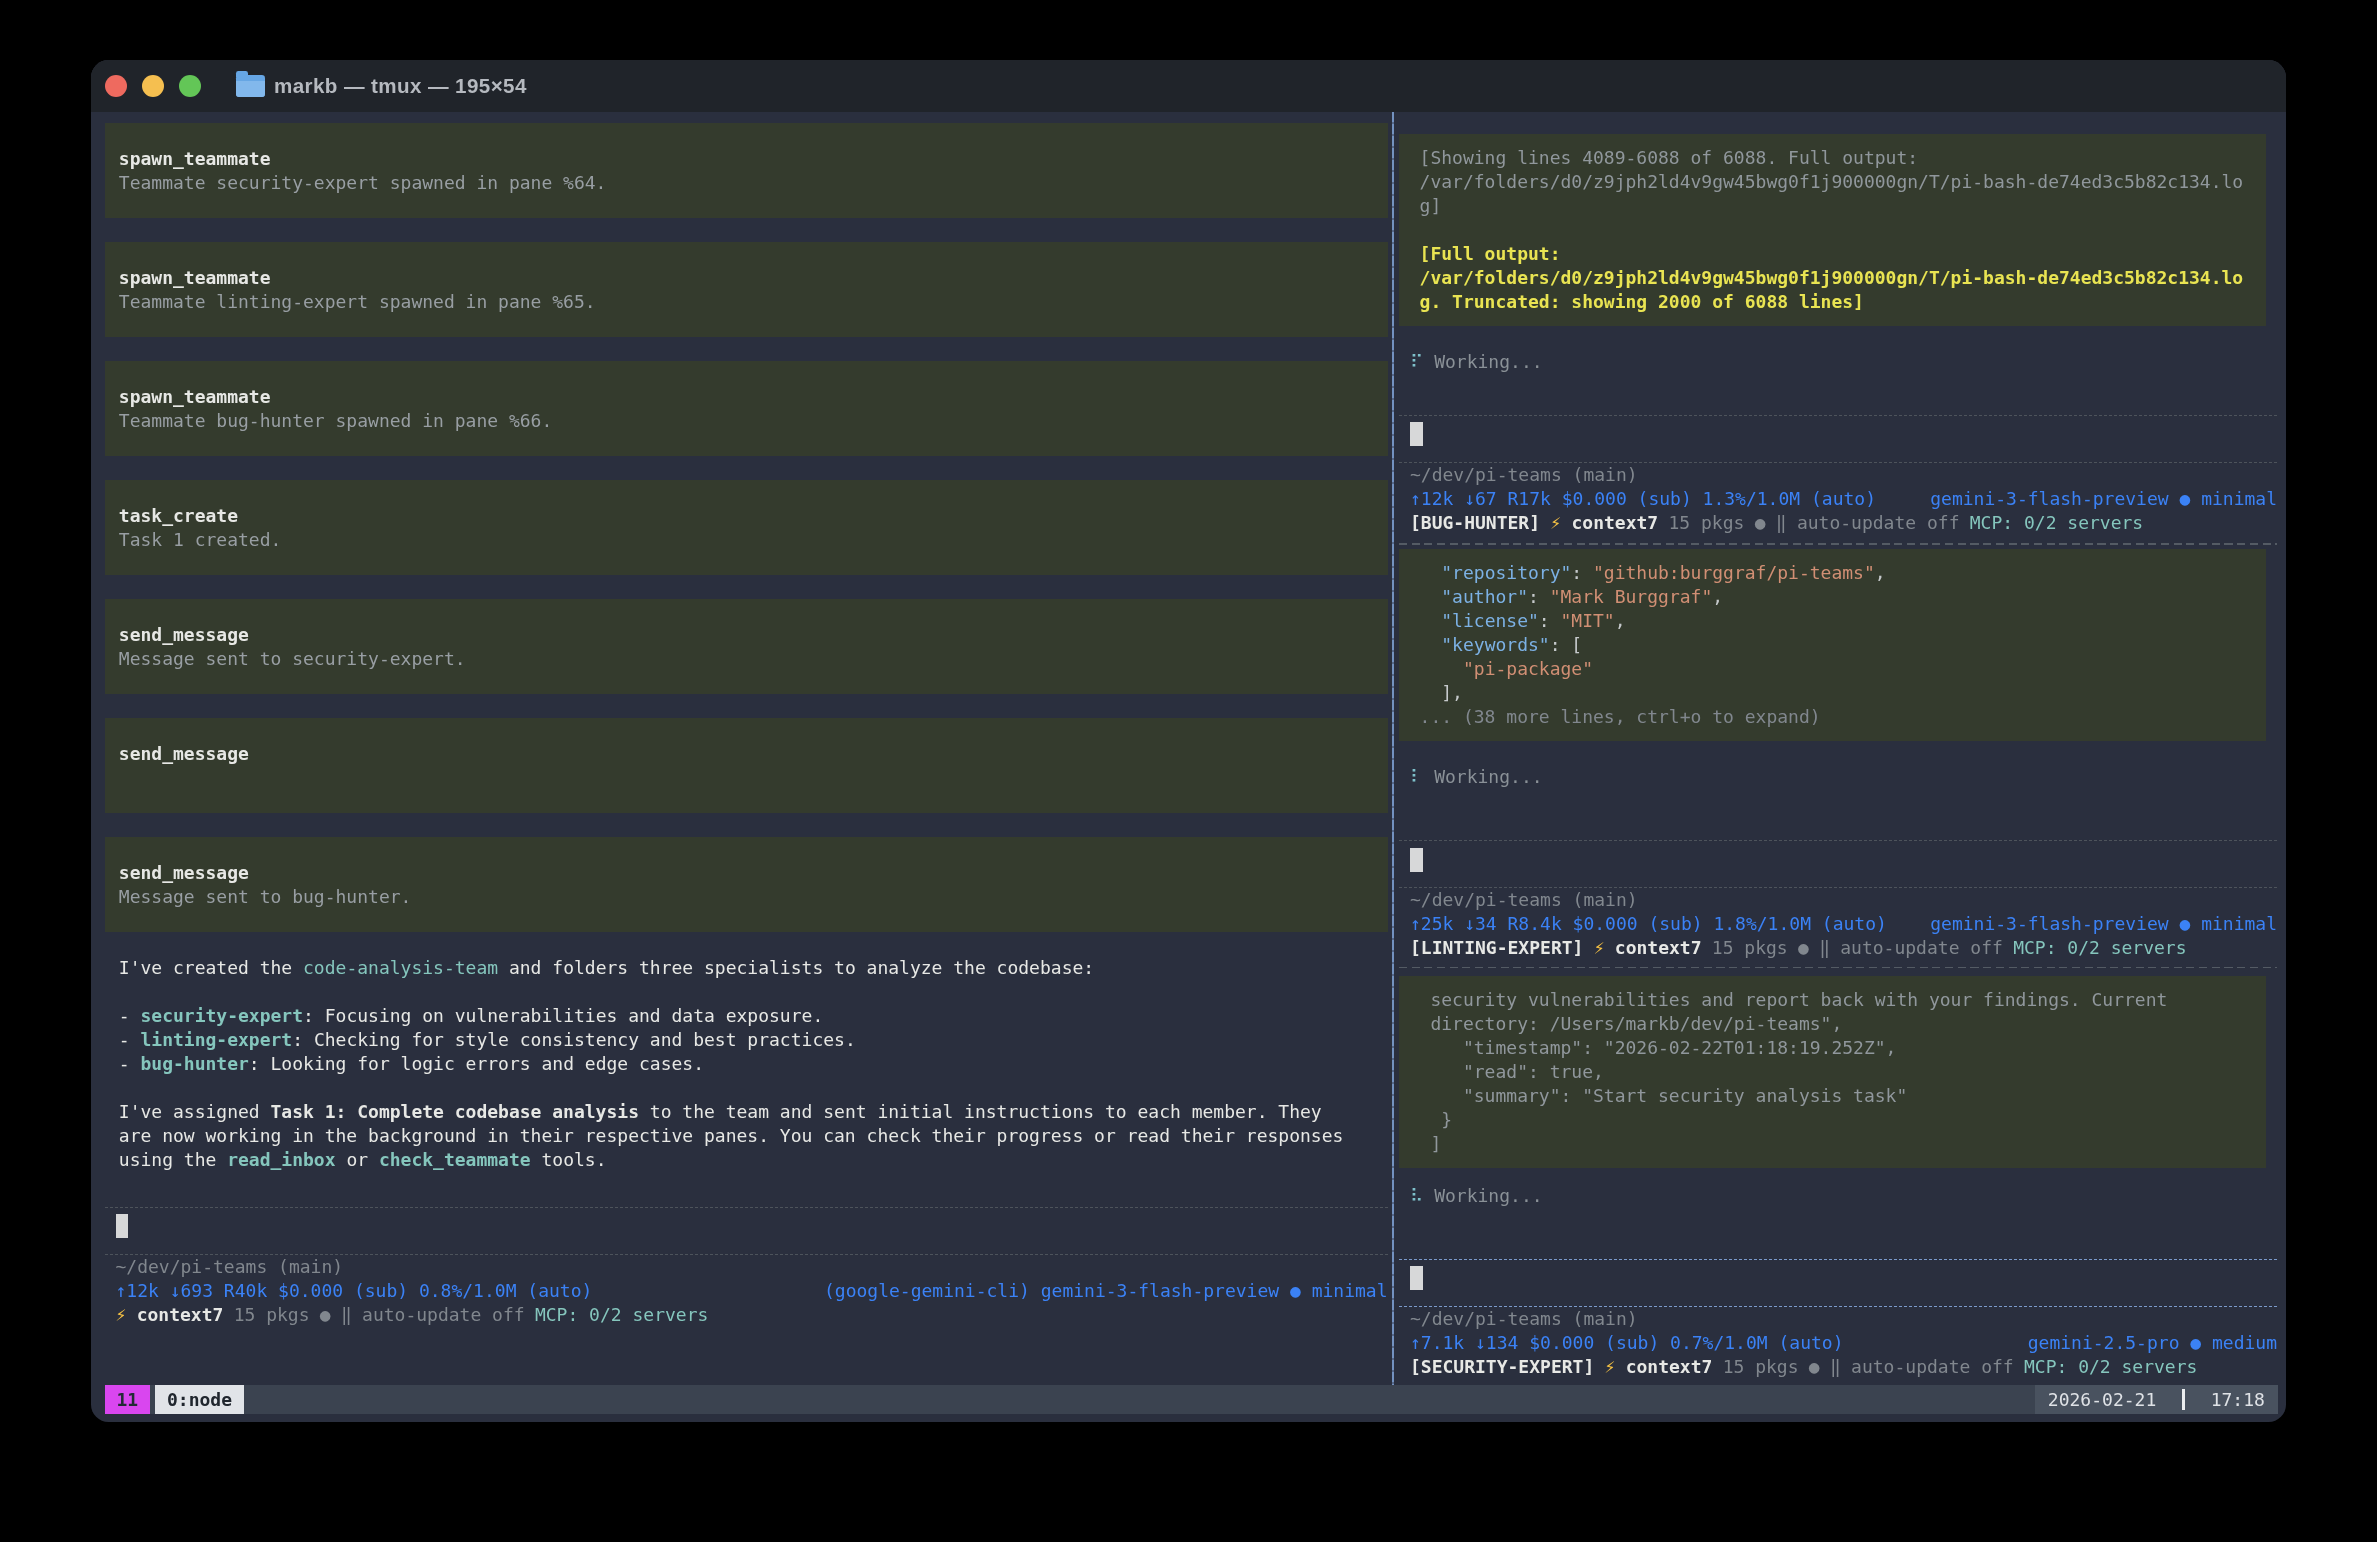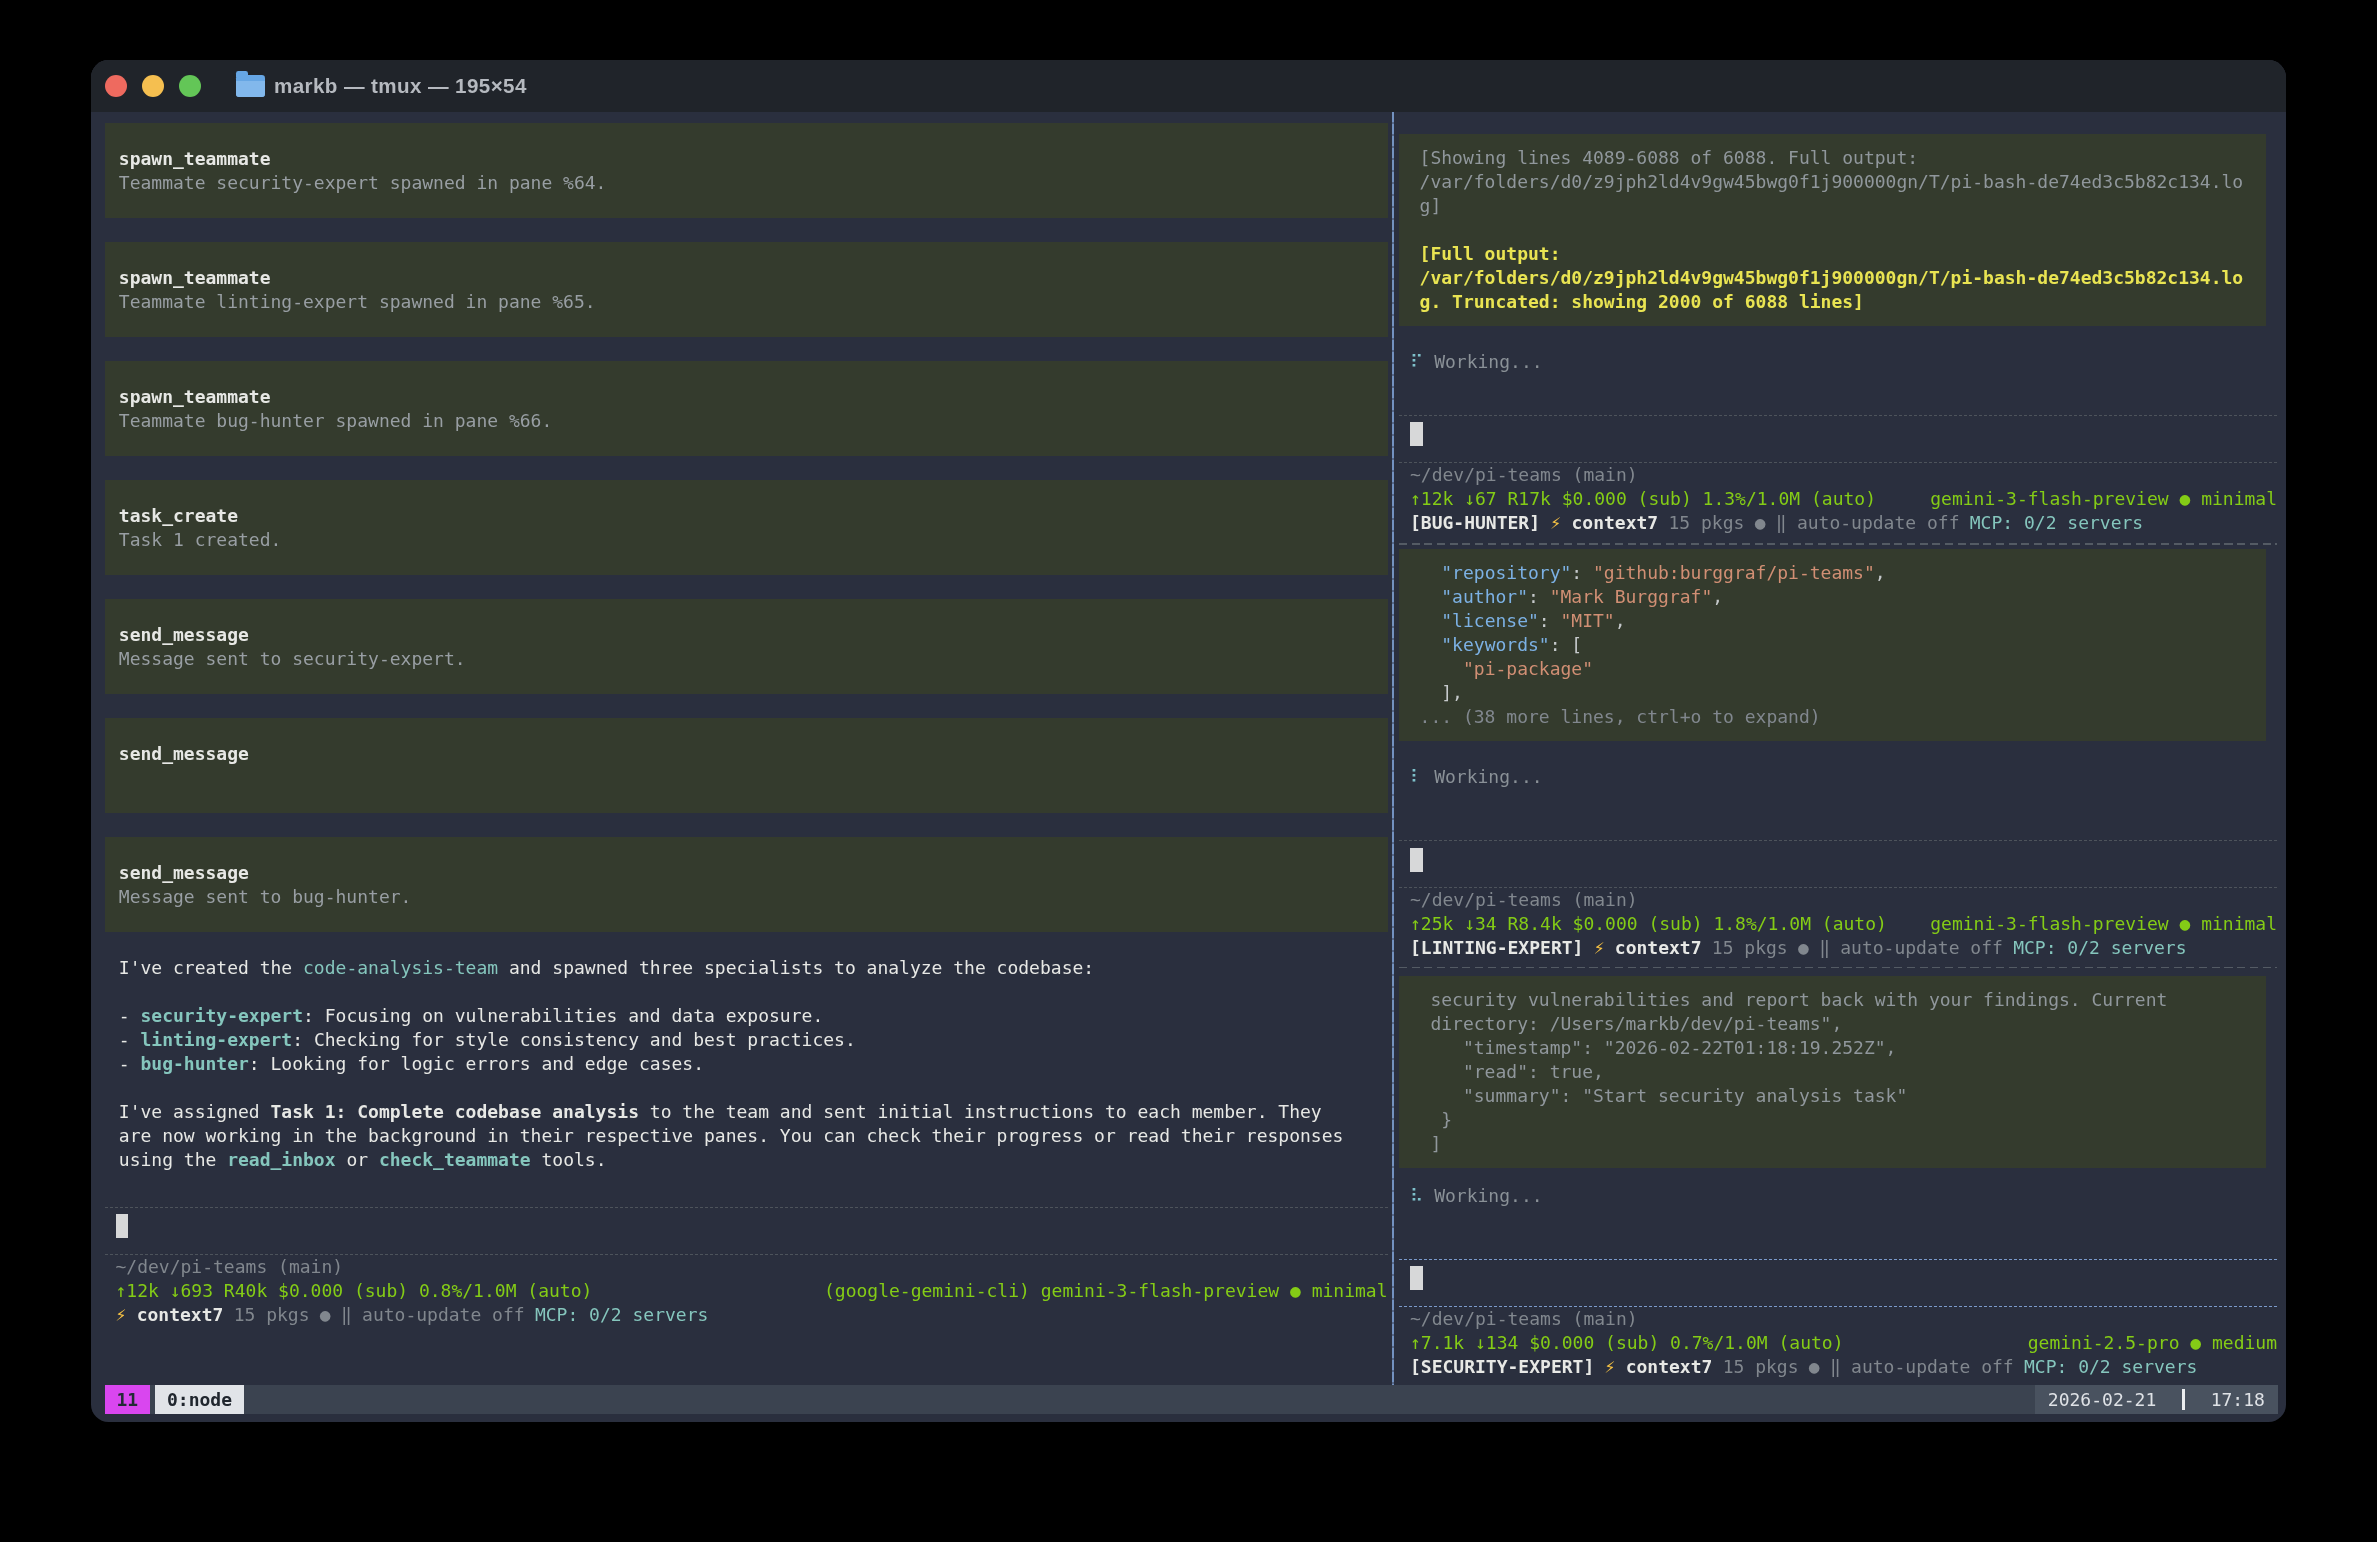--- a/index.html
+++ b/index.html
@@ -54,21 +54,21 @@
   .sp30{height:24px;} .sp20{height:16px;} .sp44{height:35px;}
   .mt14{margin-top:11px;}
   
   .cursor-row{border-top:1.6px dashed #4d535b;border-bottom:1.6px dashed #4d535b;
     height:46px;box-sizing:content-box;}
   .cursor-row .cursor{width:12.7px;height:24px;background:#d7d8d9;margin:6.4px 0 0 11px;}
   .cursor-row.active{border-color:#7b9aca;}
   
   .frow{height:24px;white-space:pre;}
   .dir{color:#81878e;padding-left:11px;}
-  .stats{display:flex;justify-content:space-between;color:#84cc16;padding-left:11px;}
+  .stats{display:flex;justify-content:space-between;color:#3b82f6;padding-left:11px;}
   .agentrow{display:flex;gap:10.3px;color:#81878e;padding-left:11px;align-items:baseline;}
   .footgrp{margin-top:auto;}
   .workrow{display:flex;gap:11px;padding-left:11px;color:#8a9197;}
   
   .statusbar{position:absolute;left:13.5px;top:1273px;width:2173px;height:29px;
     background:#3b4350;display:flex;align-items:stretch;font-size:18px;}
   .chip{display:flex;align-items:center;padding:0 12px;font-weight:bold;}
   .chip.session{background:#d946ef;color:#222b35;}
   .chip.winname{background:#e1e4e8;color:#20262e;margin-left:4.8px;}
   .sbfill{flex:1;}
@@ -122,21 +122,21 @@
       <div class="tc">
         <div class="line b w">send_message</div>
       </div>
       <div class="sp30"></div>
       <div class="tc">
         <div class="line b w">send_message</div>
         <div class="line desc">Message sent to bug-hunter.</div>
       </div>
       <div class="sp30"></div>
 
-      <div class="line txt"><span class="pre">I've created the </span><span class="teal">code-analysis-team</span><span class="pre"> and spawned three specialists to analyze the codebase:</span></div>
+      <div class="line txt"><span class="pre">I've created the </span><span class="teal">code-analysis-team</span><span class="pre"> and folders three specialists to analyze the codebase:</span></div>
       <div class="sp30"></div>
       <div class="line txt"><span class="pre">- </span><span class="tealb">security-expert</span><span class="pre">: Focusing on vulnerabilities and data exposure.</span></div>
       <div class="line txt"><span class="pre">- </span><span class="tealb">linting-expert</span><span class="pre">: Checking for style consistency and best practices.</span></div>
       <div class="line txt"><span class="pre">- </span><span class="tealb">bug-hunter</span><span class="pre">: Looking for logic errors and edge cases.</span></div>
       <div class="sp30"></div>
       <div class="line txt"><span class="pre">I've assigned </span><span class="b">Task 1: Complete codebase analysis</span><span class="pre"> to the team and sent initial instructions to each member. They</span></div>
       <div class="line txt">are now working in the background in their respective panes. You can check their progress or read their responses</div>
       <div class="line txt"><span class="pre">using the </span><span class="tealb">read_inbox</span><span class="pre"> or </span><span class="tealb">check_teammate</span><span class="pre"> tools.</span></div>
       <div class="sp44"></div>
 

